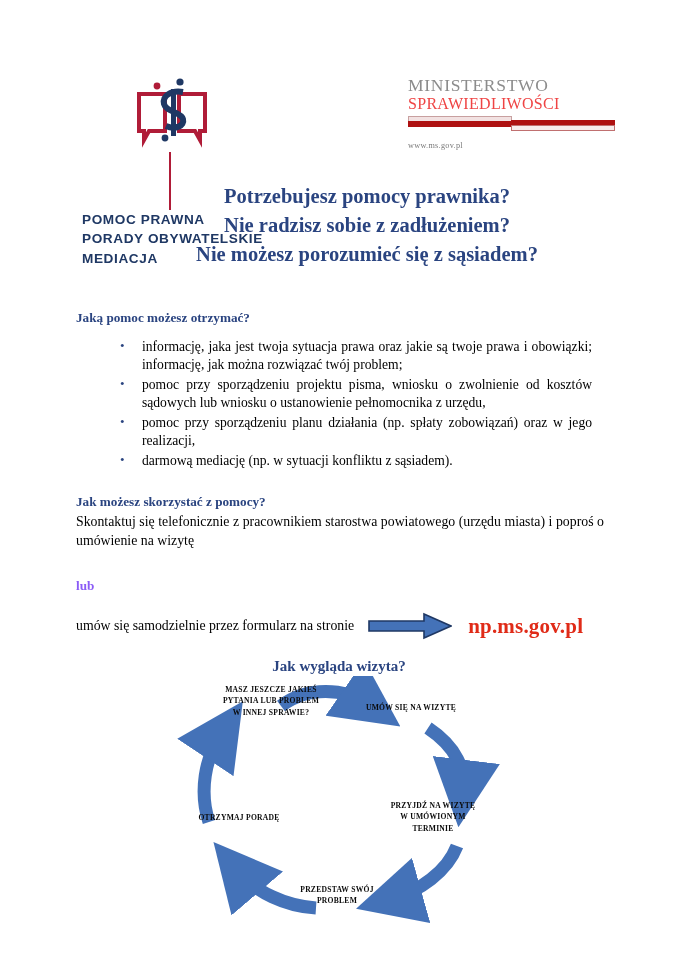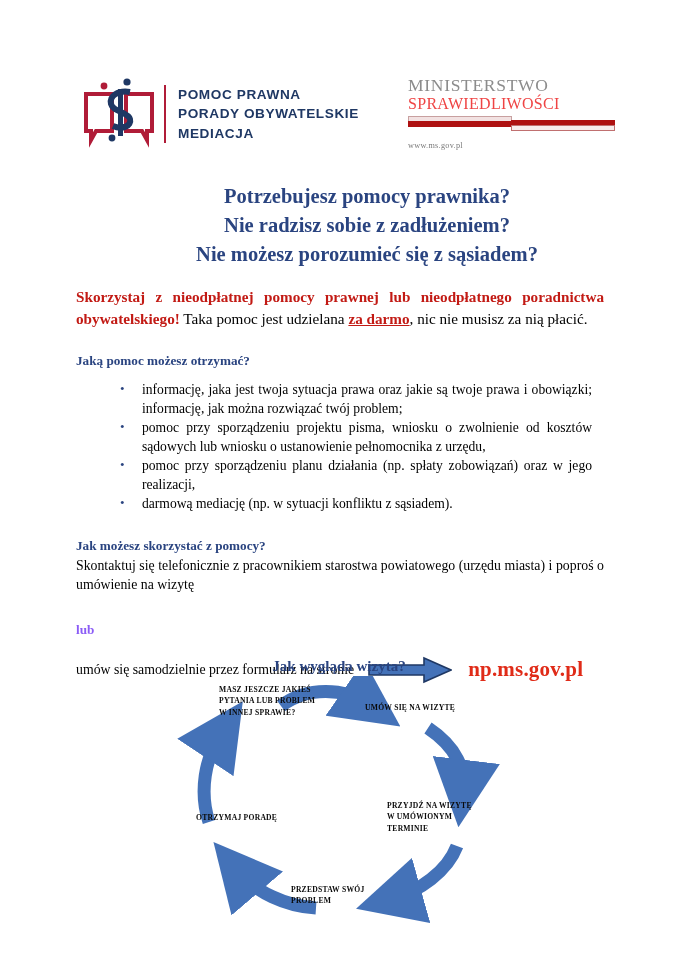--- a/index.html
+++ b/index.html
@@ -31,20 +31,21 @@
     width: 678px;
     height: 170px;
   }
 
   .logo-pomoc {
     position: absolute;
     left: 82px;
     top: 76px;
     display: flex;
     align-items: center;
+    flex-direction: column;
   }
   .emblem {
     width: 74px;
     height: 76px;
     position: relative;
     flex: none;
   }
   .logo-divider {
     width: 2px;
     height: 58px;
@@ -232,21 +233,21 @@
   .cycle svg { position: absolute; left: 0; top: 0; }
 
   .clab {
     position: absolute;
     font-family: "Liberation Serif", serif;
     font-weight: bold;
     font-size: 7.6px;
     line-height: 1.5;
     letter-spacing: 0.25px;
     color: #0A0A0A;
-    text-align: left;
+    text-align: center;
   }
 
   .lab-q  { left: 50px;  top: 8px;  width: 104px; }
   .lab-1  { left: 196px; top: 26px; width: 92px; }
   .lab-2  { left: 218px; top: 124px; width: 92px; }
   .lab-3  { left: 122px; top: 208px; width: 92px; }
   .lab-4  { left: 27px;  top: 136px; width: 86px; }
 </style>
 </head>
 <body>
@@ -293,21 +294,20 @@
   </div>
 
   <div class="headline">
     <div>Potrzebujesz pomocy prawnika?</div>
     <div>Nie radzisz sobie z zadłużeniem?</div>
     <div>Nie możesz porozumieć się z sąsiadem?</div>
   </div>
 
   <div class="content">
 
-    <p class="lead"><span class="em-red">Skorzystaj z nieodpłatnej pomocy prawnej lub nieodpłatnego poradnictwa obywatelskiego!</span><span> Taka pomoc jest udzielana </span><span class="darmo">za darmo</span><span>, nic nie musisz za nią płacić.</span></p>
 
     <div class="sec-head">Jaką pomoc możesz otrzymać?</div>
 
     <ul class="bullets">
       <li>informację, jaka jest twoja sytuacja prawa oraz jakie są twoje prawa i obowiązki; informację, jak można rozwiązać twój problem;</li>
       <li>pomoc przy sporządzeniu projektu pisma, wniosku o zwolnienie od kosztów sądowych lub wniosku o ustanowienie pełnomocnika z urzędu,</li>
       <li>pomoc przy sporządzeniu planu działania (np. spłaty zobowiązań) oraz w jego realizacji,</li>
       <li>darmową mediację (np. w sytuacji konfliktu z sąsiadem).</li>
     </ul>
 

